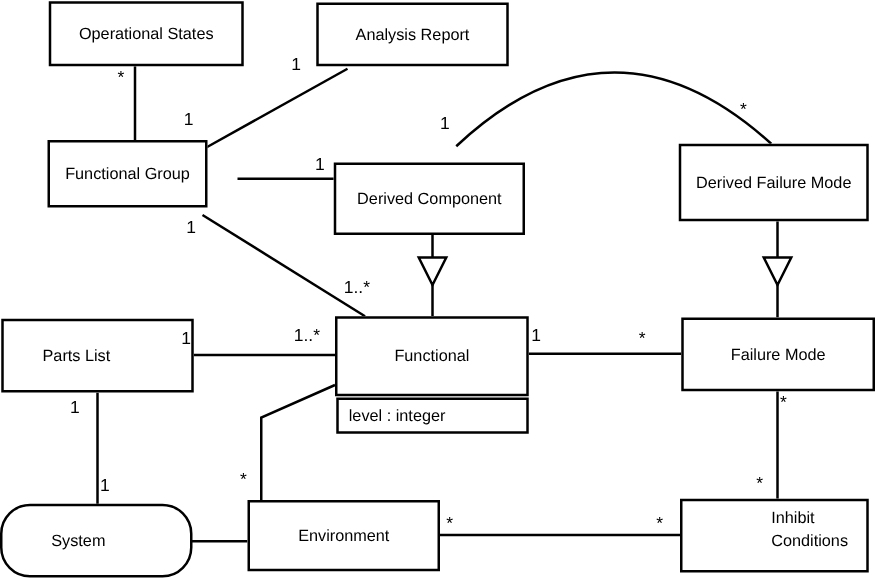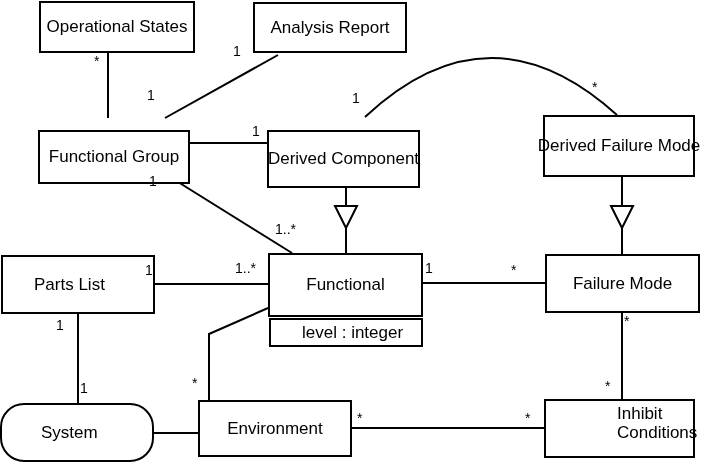--- a/index.html
+++ b/index.html
@@ -19,30 +19,30 @@
     width: 702px; height: 464px;
   }
   .cls {
     position: absolute;
     box-sizing: border-box;
     border: 2px solid #000000;
     background: #ffffff;
     display: flex;
     align-items: center;
     justify-content: center;
-    font-size: 17px;
+    font-size: 13px;
     line-height: 16px;
     white-space: nowrap;
   }
   .cls.align-left { justify-content: flex-start; }
   .cls.align-top { align-items: flex-start; }
   .cls .wrap { white-space: normal; }
   .attr-compartment {
     justify-content: flex-start;
-    padding-left: 31px;
+    padding-left: 8px;
   }
   .mult {
     position: absolute;
     font-size: 14px;
     line-height: 14px;
   }
 </style>
 </head>
 <body>
 
@@ -74,21 +74,21 @@
   </svg>
 
   <div class="cls" style="left:39px; top:1px; width:156px; height:52px;">
     <span>Operational States</span>
   </div>
 
   <div class="cls" style="left:253px; top:2px; width:154px; height:51px;">
     <span>Analysis Report</span>
   </div>
 
-  <div class="cls" style="left:38px; top:130px; width:152px; height:54px;align-items:center;">
+  <div class="cls" style="left:38px; top:112px; width:128px; height:54px;align-items:center;">
     <span>Functional Group</span>
   </div>
 
   <div class="cls" style="left:267px; top:130px; width:153px; height:58px;">
     <span>Derived Component</span>
   </div>
 
   <div class="cls" style="left:543px; top:115px; width:152px; height:62px;text-align:right;">
     <span>Derived Failure Mode</span>
   </div>

